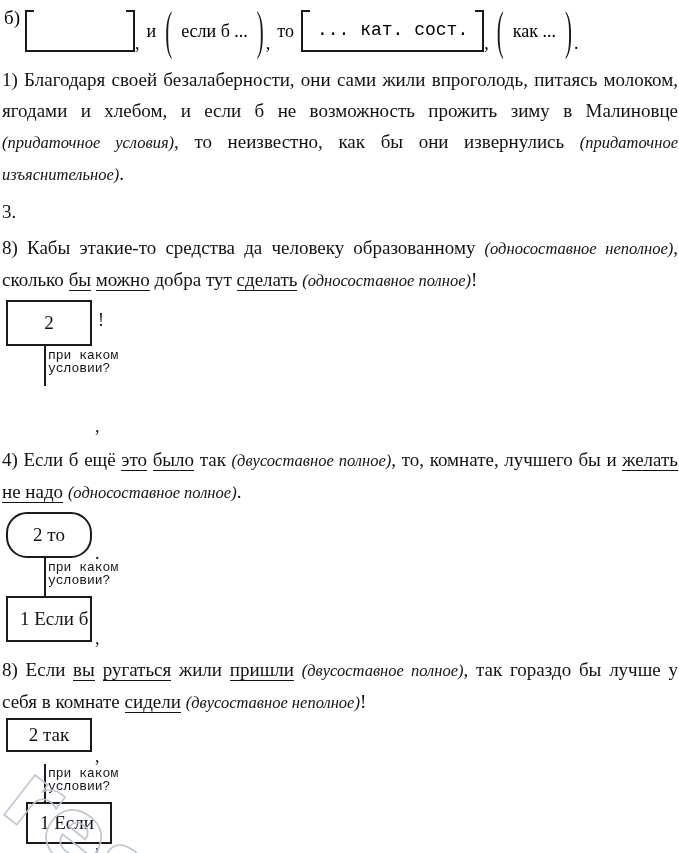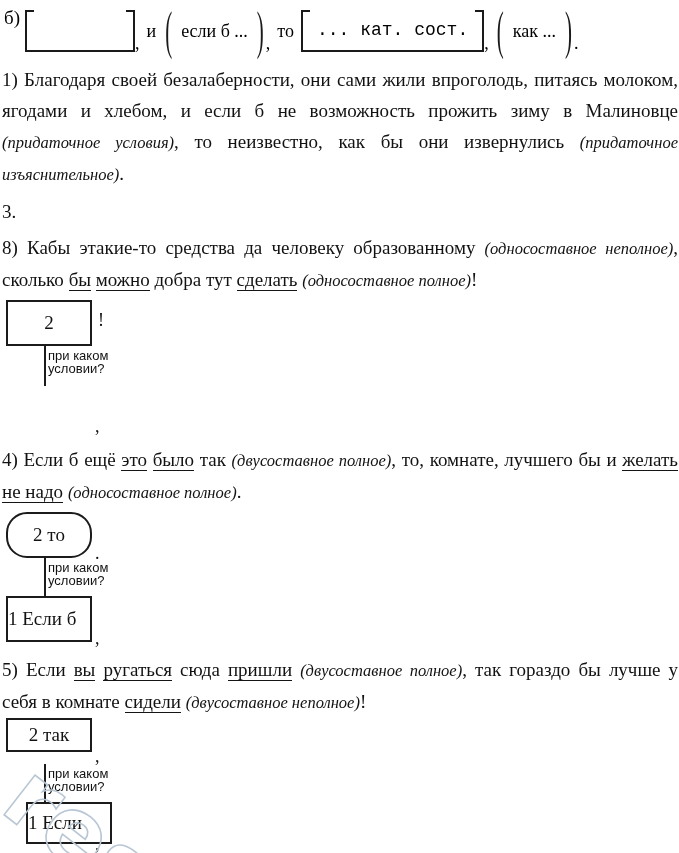--- a/index.html
+++ b/index.html
@@ -130,34 +130,34 @@
     position: absolute;
     border: 2px solid #1b1b1b;
     background: transparent;
     box-sizing: border-box;
     display: flex;
     align-items: center;
     justify-content: center;
     font-size: 19px;
     color: #121212;
   }
-  .dbox.wide-left { justify-content: flex-start; padding-left: 0; }
+  .dbox.wide-left { justify-content: flex-start; padding-left: 12px; }
   .dpunct {
     position: absolute;
     font-size: 18px;
     color: #121212;
   }
   .dconn {
     position: absolute;
     width: 2px;
     background: #1b1b1b;
   }
   .dlabel {
     position: absolute;
-    font-family: Liberation Sans, sans-serif;
+    font-family: Liberation Mono, monospace;
     font-size: 13px;
     line-height: 13px;
     color: #121212;
     white-space: nowrap;
   }
 </style>
 </head>
 <body>
 
 <svg id="watermark" viewBox="0 0 420 190">
@@ -228,21 +228,21 @@
 
   <div class="dlabel" style="left:48px; top:51px;">при каком</div>
   <div class="dlabel" style="left:48px; top:64px;">условии?</div>
 
   <div class="dbox wide-left" style="left:6px; top:86px; width:86px; height:46px;">
     <span>1 Если б</span>
   </div>
   <span class="dpunct" style="left:95px; top:118px;">,</span>
 </div>
 
-<div class="para" style="left:2px; top:654px; width:676px;"><span>5) Если </span><u>вы</u><span> </span><u>ругаться</u><span> сюда </span><u>пришли</u><span> </span><i>(двусоставное полное)</i><span>, так гораздо бы лучше у себя в комнате </span><u>сидели</u><span> </span><i>(двусоставное неполное)</i><span>!</span></div>
+<div class="para" style="left:2px; top:654px; width:676px;"><span>8) Если </span><u>вы</u><span> </span><u>ругаться</u><span> жили </span><u>пришли</u><span> </span><i>(двусоставное полное)</i><span>, так гораздо бы лучше у себя в комнате </span><u>сидели</u><span> </span><i>(двусоставное неполное)</i><span>!</span></div>
 
 <div class="diagram" style="left:0px; top:716px; width:300px; height:140px;">
   <div class="dbox" style="left:6px; top:2px; width:86px; height:34px;">
     <span>2 так</span>
   </div>
   <span class="dpunct" style="left:95px; top:30px;">,</span>
 
   <div class="dconn" style="left:44px; top:48px; height:40px;"></div>
 
   <div class="dlabel" style="left:48px; top:51px;">при каком</div>

